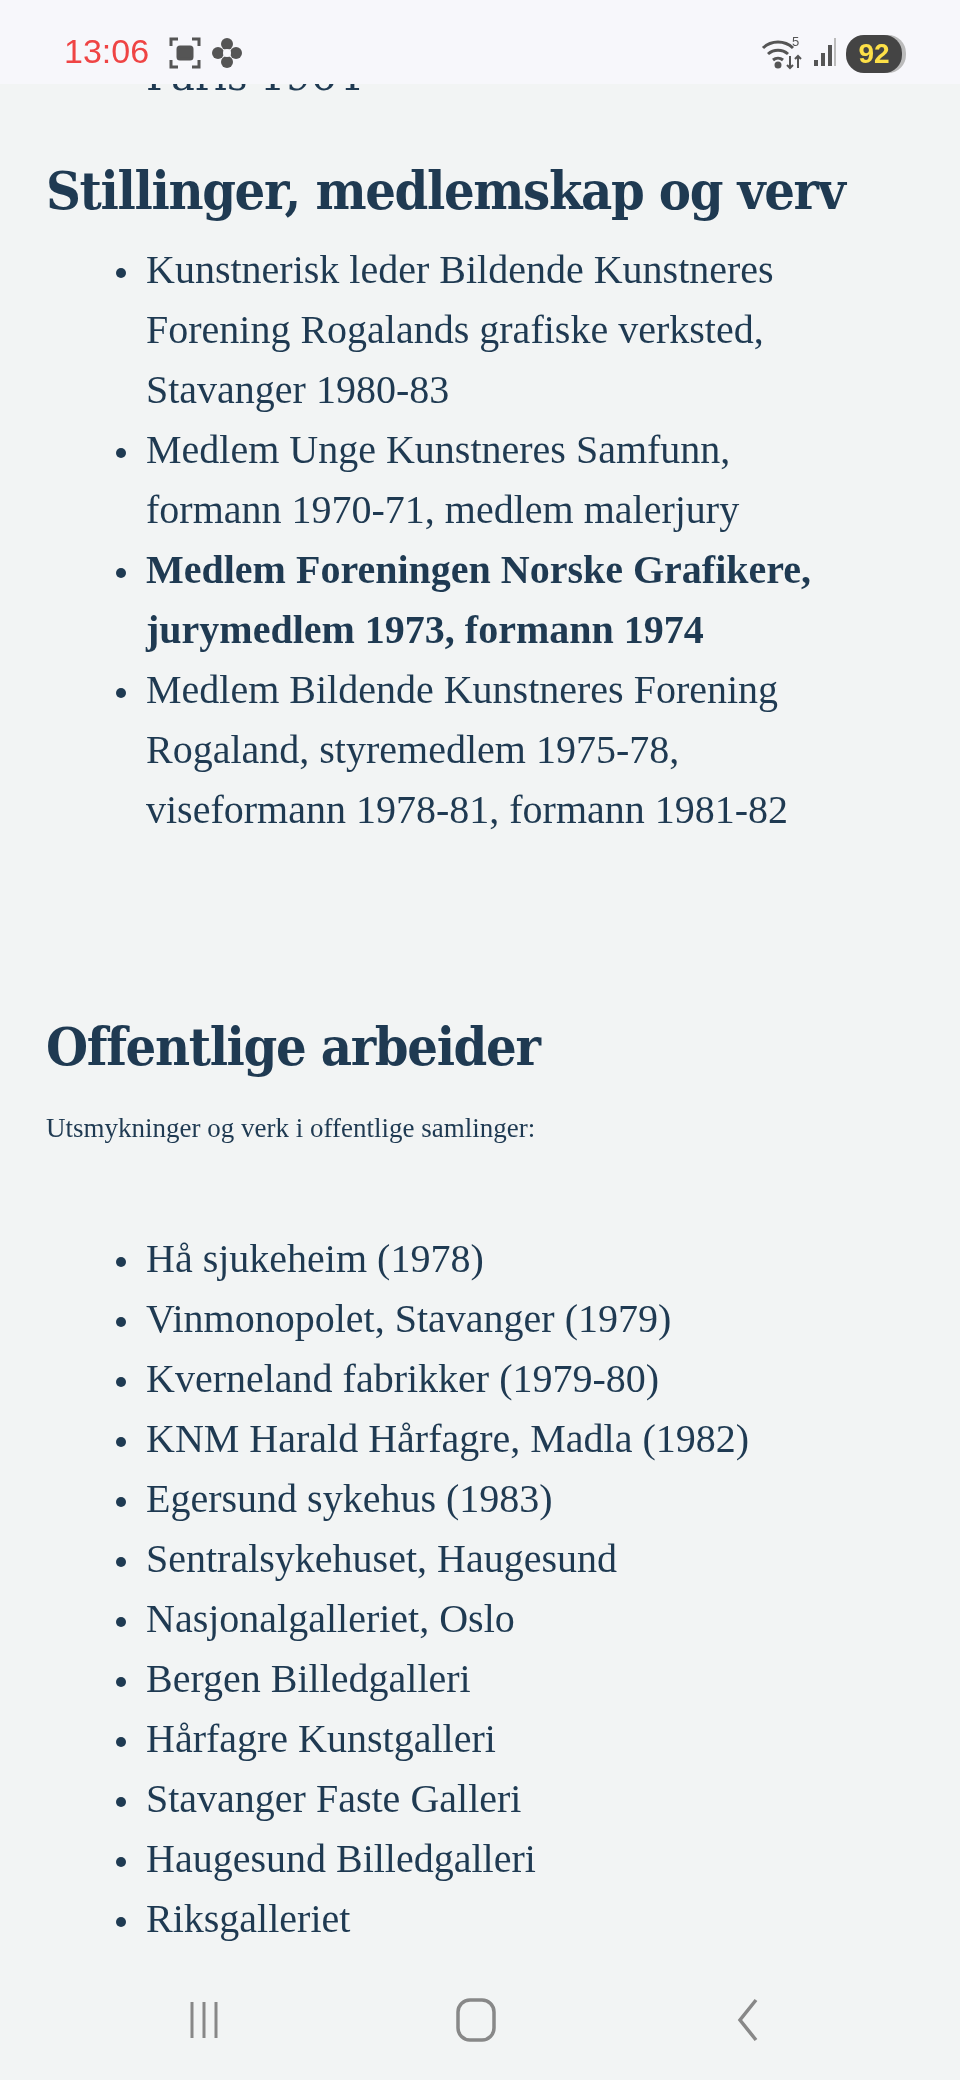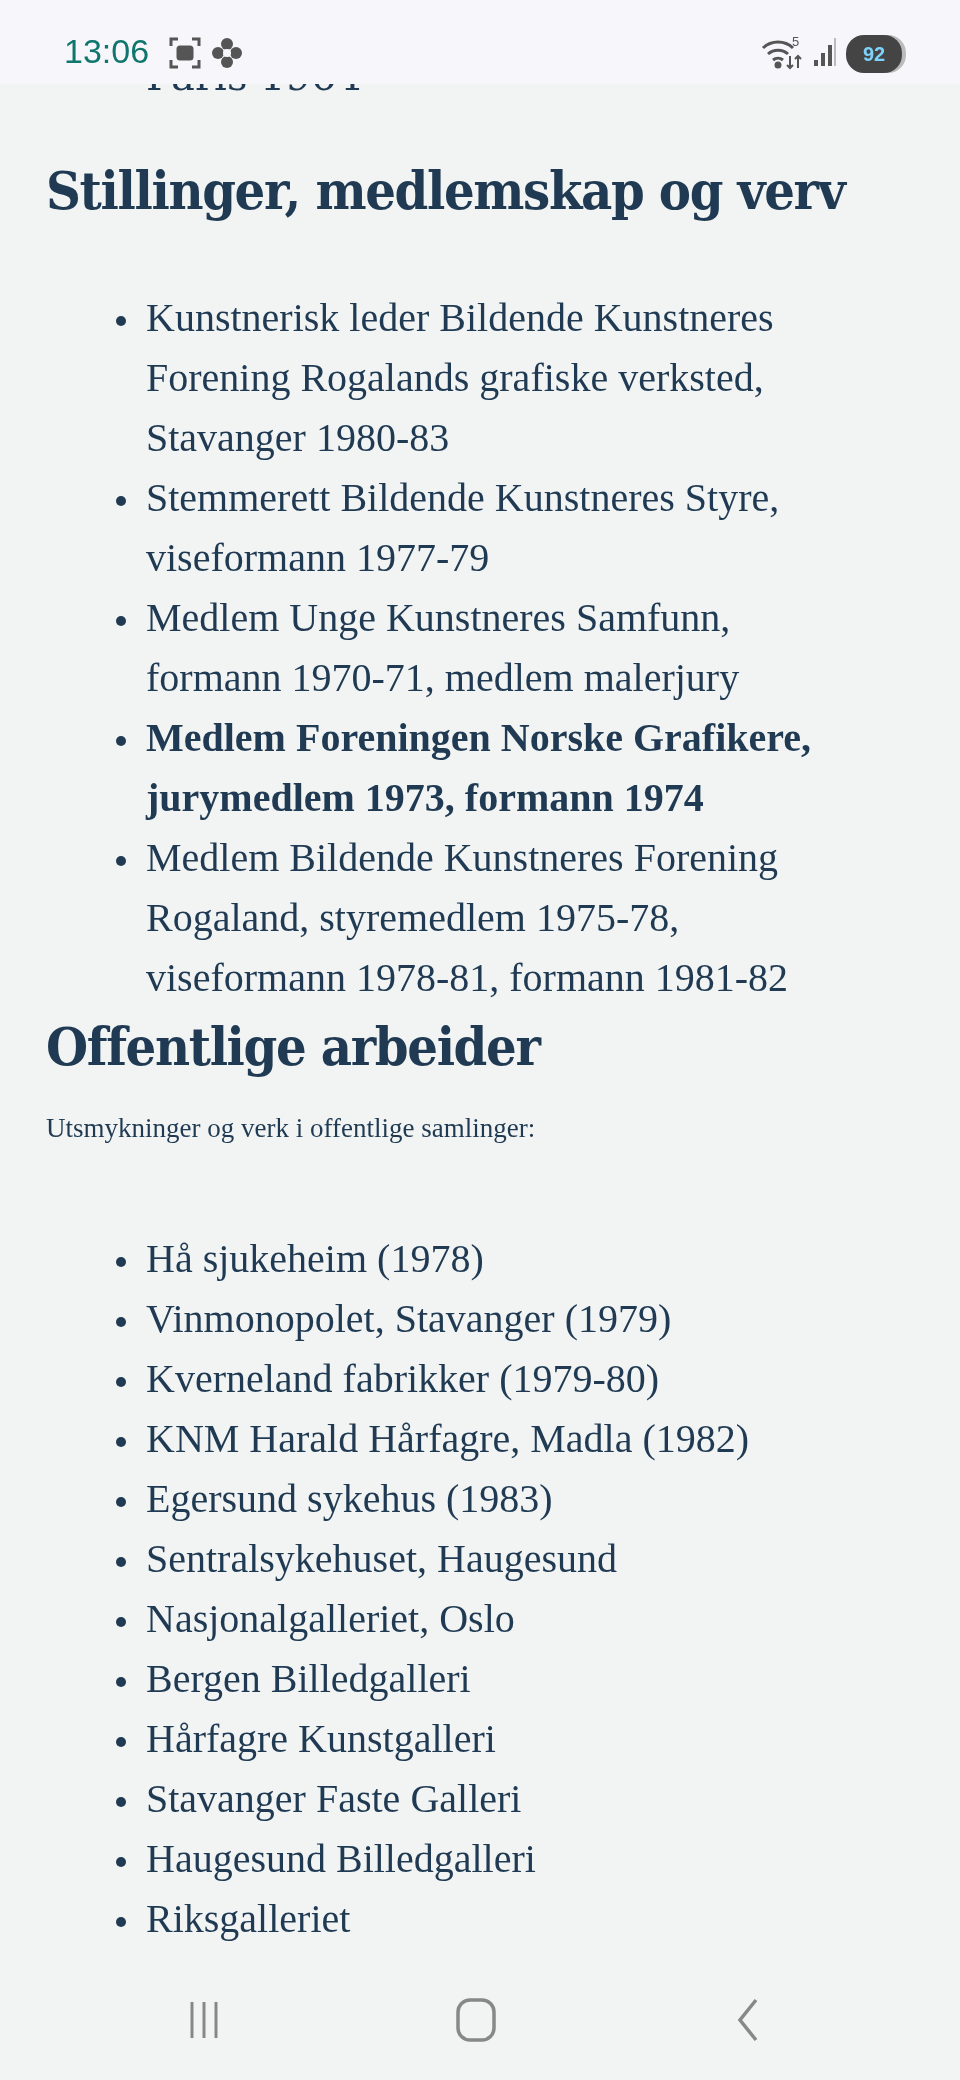--- a/index.html
+++ b/index.html
@@ -8,27 +8,27 @@
     background: #f2f4f4;
     font-family: "DejaVu Serif", "Liberation Serif", serif;
     color: #1f3a52;
   }
   .status-bar {
     position: absolute; top: 0; left: 0; width: 960px; height: 84px;
     background: #f7f7fb; z-index: 5;
   }
   .status-time {
     position: absolute; left: 64px; top: 32px;
-    font-family: "Liberation Sans", sans-serif; font-size: 34px; color: #0f766e;
+    font-family: "Liberation Sans", sans-serif; font-size: 34px; color: #ef4444;
   }
   .status-icon { position: absolute; top: 36px; }
   .status-right { position: absolute; right: 58px; top: 34px; display: flex; align-items: center; gap: 8px; }
   .battery {
-    background: #444; color: #7dd3fc; border-radius: 18px; width: 56px; height: 38px;
-    font-family: "Liberation Sans", sans-serif; font-weight: bold; font-size: 20px;
+    background: #444; color: #fde047; border-radius: 18px; width: 56px; height: 38px;
+    font-family: "Liberation Sans", sans-serif; font-weight: bold; font-size: 28px;
     display: flex; align-items: center; justify-content: center;
     box-shadow: 4px 0 0 #bbb;
   }
   .content { position: absolute; top: 0; left: 16px; width: 960px; height: 1960px; overflow: hidden; }
   .cutoff-top {
     position: absolute; left: 130px; top: 46px; font-size: 40px; line-height: 60px;
   }
   h2 {
     position: absolute; left: 30px; margin: 0;
     font-family: "DejaVu Serif", "Liberation Serif", serif; font-weight: bold;
@@ -54,22 +54,21 @@
   .nav-btn { position: absolute; top: 30px; }
 </style>
 </head>
 <body>
 
 <div class="content">
   <div class="cutoff-top">Paris 1964</div>
 
   <h2 style="top:160px;">Stillinger, medlemskap og verv</h2>
   <ul style="top:240px;">
-    <li style="width:720px;margin-top:48px;">Kunstnerisk leder Bildende Kunstneres Forening Rogalands grafiske verksted, Stavanger 1980-83</li>
-    <li style="width:720px;">Stemmerett Bildende Kunstneres Styre, viseformann 1977-79</li>
+    <li style="width:720px;">Kunstnerisk leder Bildende Kunstneres Forening Rogalands grafiske verksted, Stavanger 1980-83</li>
     <li style="width:700px;">Medlem Unge Kunstneres Samfunn, formann 1970-71, medlem malerjury</li>
     <li style="width:700px;font-weight:bold;">Medlem Foreningen Norske Grafikere, jurymedlem 1973, formann 1974</li>
     <li style="width:720px;">Medlem Bildende Kunstneres Forening Rogaland, styremedlem 1975-78, viseformann 1978-81, formann 1981-82</li>
   </ul>
 
   <h2 style="top:1016px;">Offentlige arbeider</h2>
   <p class="intro">Utsmykninger og verk i offentlige samlinger:</p>
 
   <ul style="top:1218px;margin-top:11px;">
     <li>Hå sjukeheim (1978)</li>

